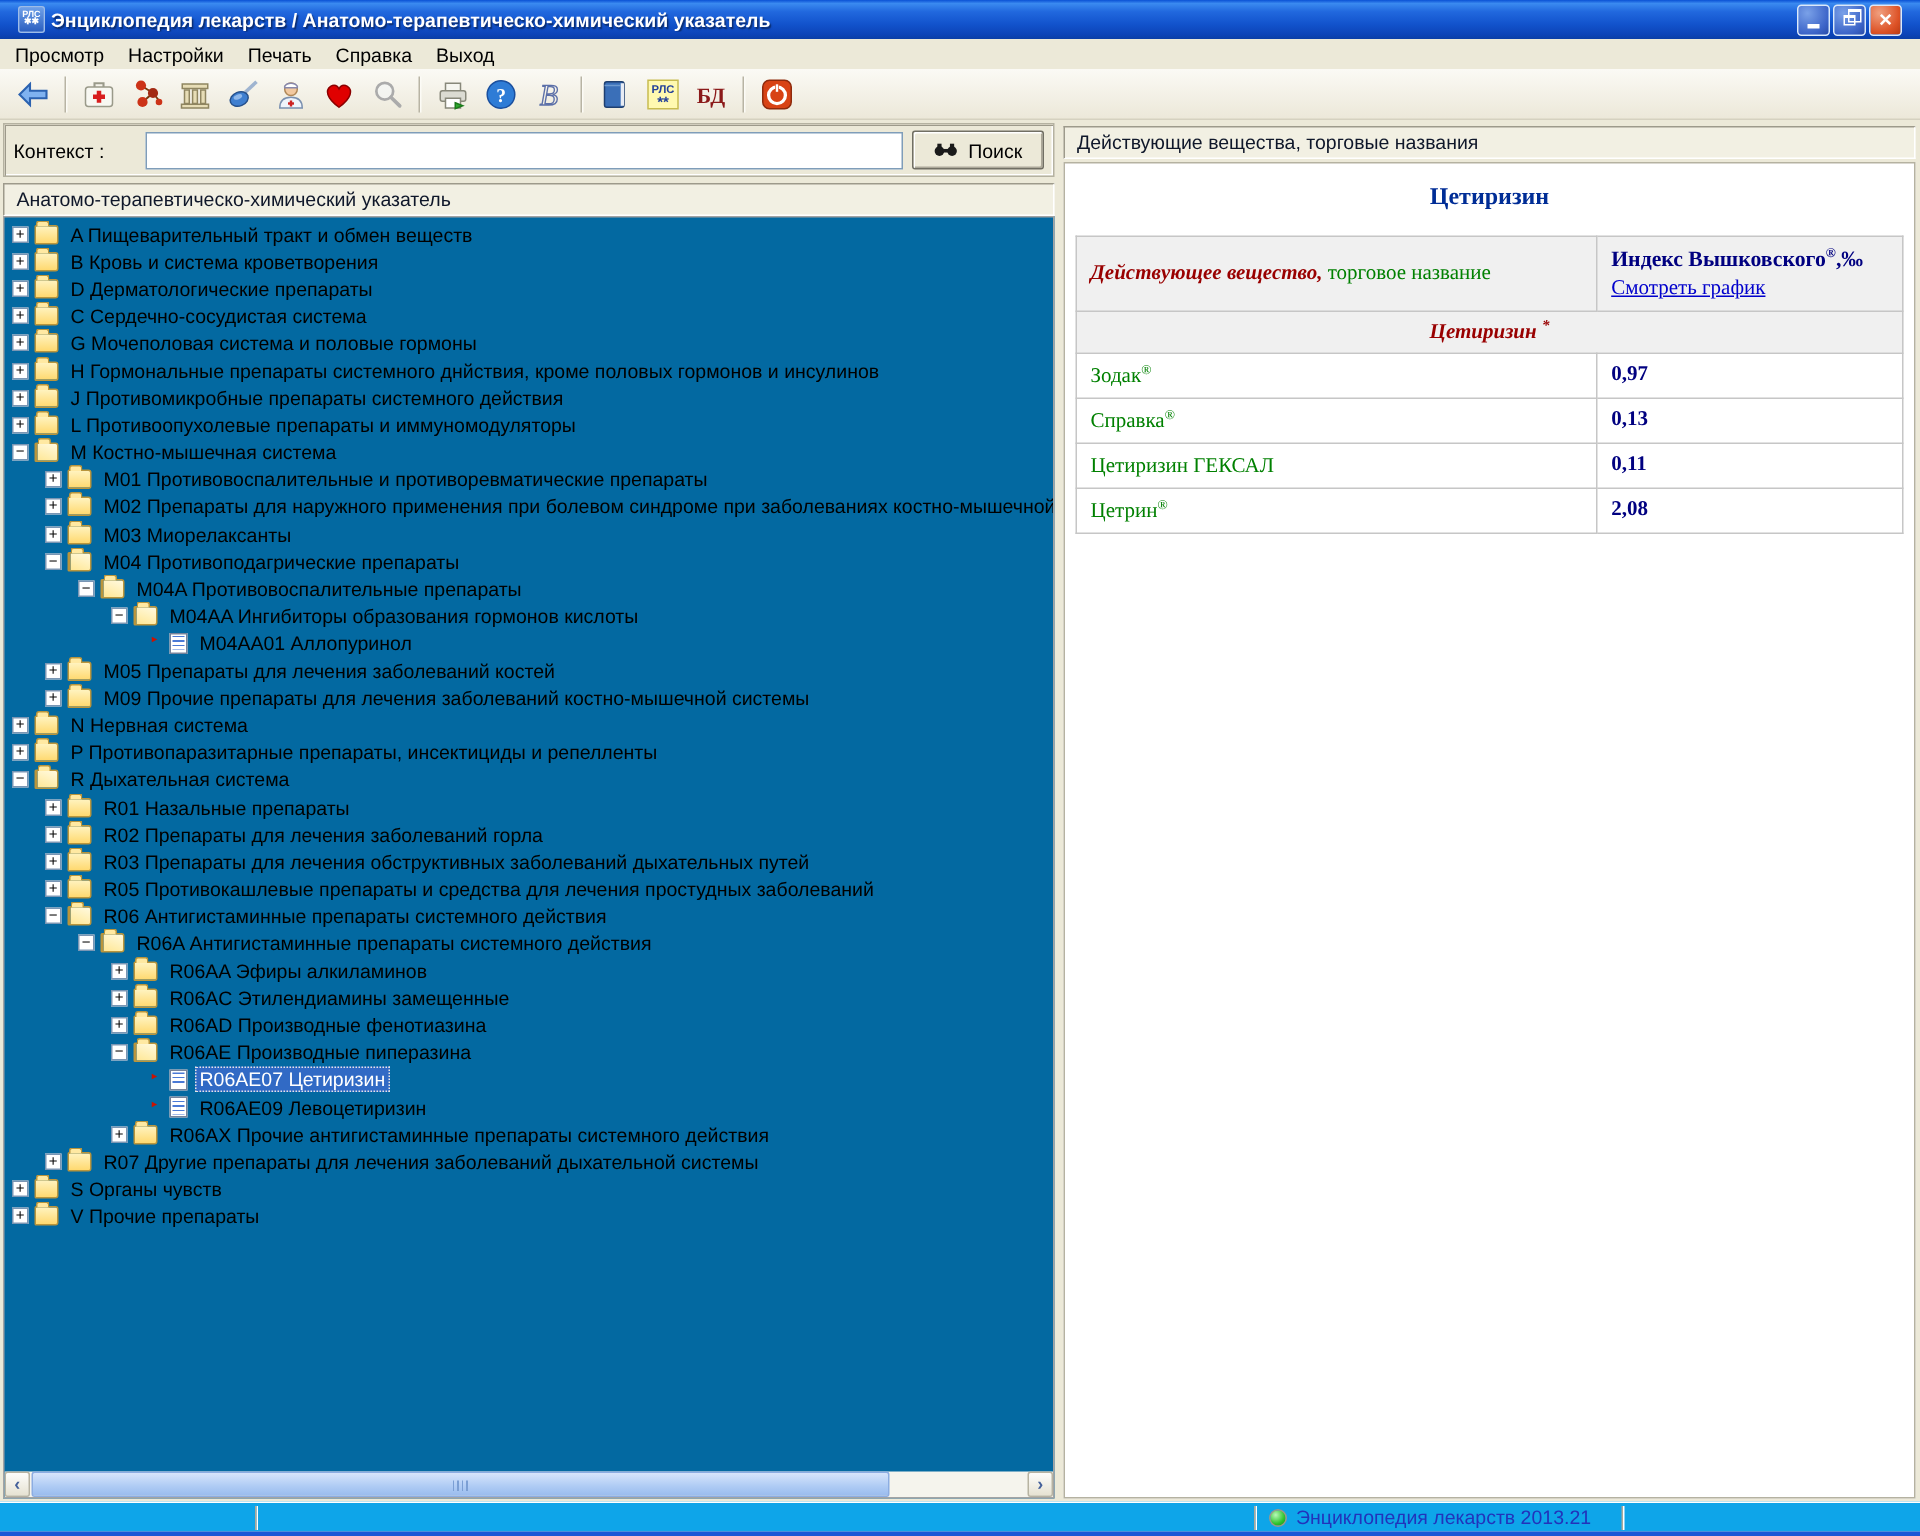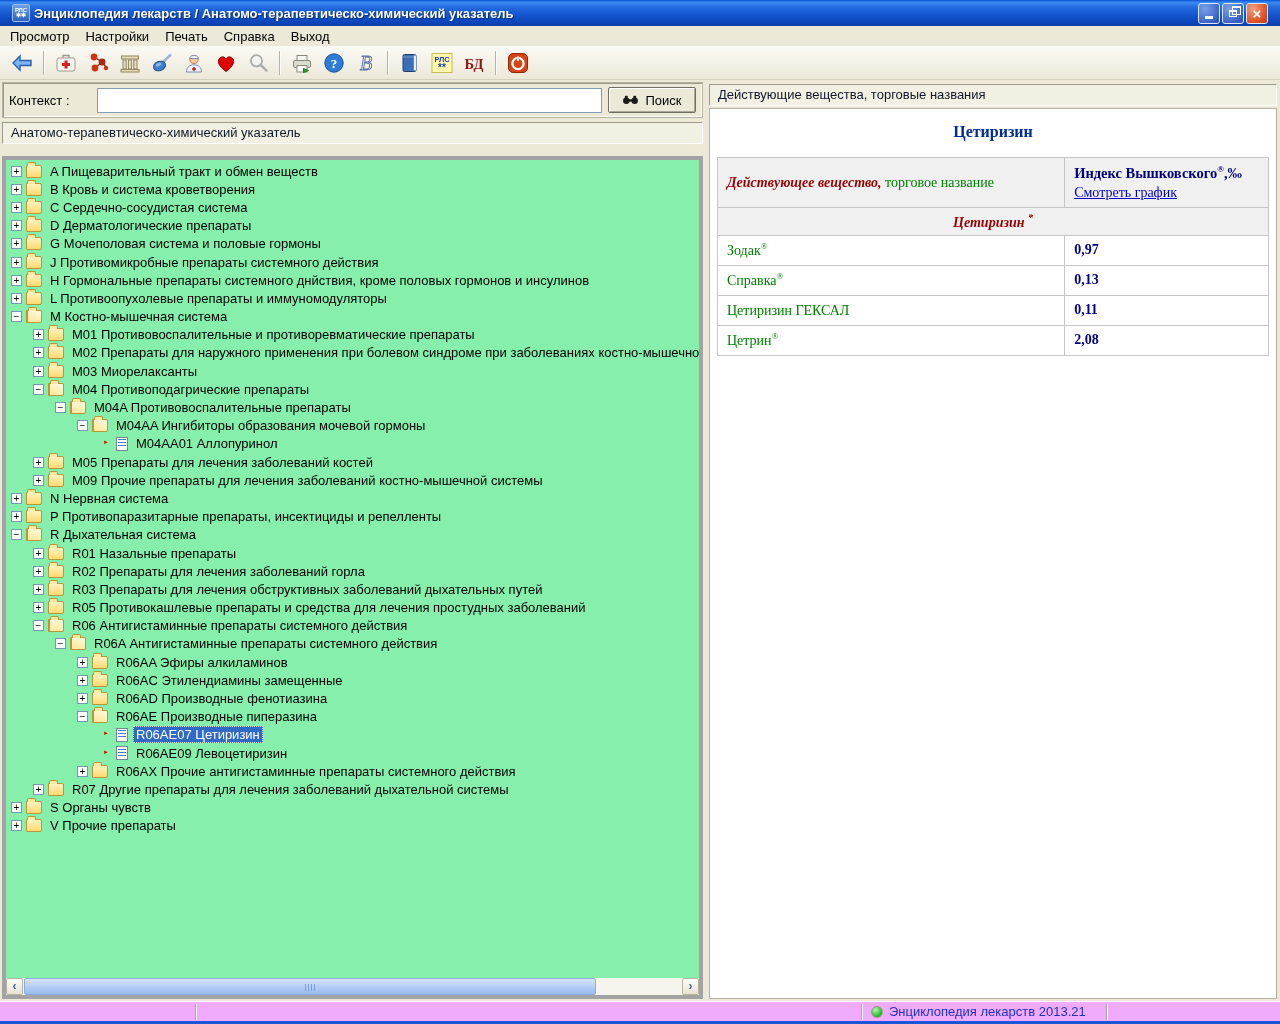--- a/index.html
+++ b/index.html
@@ -79,22 +79,22 @@
   
   .section-header {
     height:22px; flex:0 0 22px; margin-top:4px; padding:0 8px; line-height:20px;
     background:#F2F0E3; border:1px solid; border-color:#9D9A8B #FFFFFF #FFFFFF #9D9A8B;
     font-size:13px; color:#0f172a; white-space:nowrap; overflow:hidden;
   }
   .right-panel .section-header { margin-top:0; }
 
   
   .tree-wrap {
-    flex:1; margin-top:12px; position:relative; background:#86efac;
-    border:4px solid #a3a3a3; overflow:hidden; min-height:0;
+    flex:1; margin-top:0; position:relative; background:#0369a1;
+    border:1px solid #a3a3a3; overflow:hidden; min-height:0;
   }
   .tree { position:absolute; top:2px; left:0; right:0; bottom:17px; overflow:hidden; }
   .tree-row { height:18.2px; display:flex; align-items:center; white-space:nowrap; font-size:13px; color:#000; }
   .lv0 { padding-left:5px; } .lv1 { padding-left:27px; } .lv2 { padding-left:49px; }
   .lv3 { padding-left:71px; } .lv4 { padding-left:93px; }
   .tg {
     width:11px; height:11px; flex:0 0 11px; margin-right:4px; position:relative;
     border:1px solid #7A96B4; background:#fff;
   }
   .tg::before { position:absolute; left:0; right:0; top:-1px; text-align:center; font-size:10px; line-height:11px; color:#000; }
@@ -151,22 +151,22 @@
   .hdr-index sup { font-size:9px; }
   .see-graph { color:#0000CC; text-decoration:underline; display:inline-block; margin-top:3px; font-size:14px; }
   .group-row td { background:#F0F0F0; text-align:center; font-weight:bold; font-style:italic; color:#990000; height:27px; }
   .group-row sup { font-size:10px; }
   .name-cell { color:#008000; height:30px; }
   .name-cell sup { font-size:9px; }
   .value-cell { color:#000080;font-weight:bold; }
 
   
   .statusbar {
-    height:20px; flex:0 0 20px; background:#f0abfc; border-top:1px solid #FFFFFF;
-    display:flex; align-items:center; font-size:13px;padding-left:25px;
+    height:20px; flex:0 0 20px; background:#0ea5e9; border-top:1px solid #FFFFFF;
+    display:flex; align-items:center; font-size:13px;
   }
   .sb-sec { height:100%; display:flex; align-items:center; padding:0 4px; }
   .sb-sep { width:2px; height:16px; border-left:1px solid #ACA899; border-right:1px solid #FFFFFF; }
   .sb-1 { width:170px; } .sb-2 { width:664px; }
   .status-dot {
     width:12px; height:12px; border-radius:50%; margin:0 6px 0 4px; flex:0 0 12px;
     background:radial-gradient(circle at 35% 30%,#B8F8B8,#2FC42F 60%,#148514); border:1px solid #9A9A8A;
   }
   .status-text { color:#2233BB; white-space:nowrap; }
   .bottom-edge { height:3px; flex:0 0 3px; background:#1A56D6; }
@@ -343,45 +343,45 @@
               <span class="tree-label">A Пищеварительный тракт и обмен веществ</span>
             </div>
             <div class="tree-row lv0">
               <span class="tg plus"></span>
               <span class="ic fc"></span>
               <span class="tree-label">B Кровь и система кроветворения</span>
             </div>
             <div class="tree-row lv0">
               <span class="tg plus"></span>
               <span class="ic fc"></span>
+              <span class="tree-label">D Дерматологические препараты</span>
+            </div>
+            <div class="tree-row lv0">
+              <span class="tg plus"></span>
+              <span class="ic fc"></span>
               <span class="tree-label">C Сердечно-сосудистая система</span>
             </div>
             <div class="tree-row lv0">
               <span class="tg plus"></span>
               <span class="ic fc"></span>
-              <span class="tree-label">D Дерматологические препараты</span>
-            </div>
-            <div class="tree-row lv0">
-              <span class="tg plus"></span>
-              <span class="ic fc"></span>
               <span class="tree-label">G Мочеполовая система и половые гормоны</span>
             </div>
             <div class="tree-row lv0">
               <span class="tg plus"></span>
               <span class="ic fc"></span>
+              <span class="tree-label">H Гормональные препараты системного днйствия, кроме половых гормонов и инсулинов</span>
+            </div>
+            <div class="tree-row lv0">
+              <span class="tg plus"></span>
+              <span class="ic fc"></span>
               <span class="tree-label">J Противомикробные препараты системного действия</span>
             </div>
             <div class="tree-row lv0">
               <span class="tg plus"></span>
               <span class="ic fc"></span>
-              <span class="tree-label">H Гормональные препараты системного днйствия, кроме половых гормонов и инсулинов</span>
-            </div>
-            <div class="tree-row lv0">
-              <span class="tg plus"></span>
-              <span class="ic fc"></span>
               <span class="tree-label">L Противоопухолевые препараты и иммуномодуляторы</span>
             </div>
             <div class="tree-row lv0">
               <span class="tg minus"></span>
               <span class="ic fo"></span>
               <span class="tree-label">M Костно-мышечная система</span>
             </div>
             <div class="tree-row lv1">
               <span class="tg plus"></span>
               <span class="ic fc"></span>
@@ -403,21 +403,21 @@
               <span class="tree-label">M04 Противоподагрические препараты</span>
             </div>
             <div class="tree-row lv2">
               <span class="tg minus"></span>
               <span class="ic fo"></span>
               <span class="tree-label">M04A Противовоспалительные препараты</span>
             </div>
             <div class="tree-row lv3">
               <span class="tg minus"></span>
               <span class="ic fo"></span>
-              <span class="tree-label">M04AA Ингибиторы образования мочевой гормоны</span>
+              <span class="tree-label">M04AA Ингибиторы образования гормонов кислоты</span>
             </div>
             <div class="tree-row lv4">
               <span class="tg leaf"></span>
               <span class="ic doc"></span>
               <span class="tree-label">M04AA01 Аллопуринол</span>
             </div>
             <div class="tree-row lv1">
               <span class="tg plus"></span>
               <span class="ic fc"></span>
               <span class="tree-label">M05 Препараты для лечения заболеваний костей</span>

